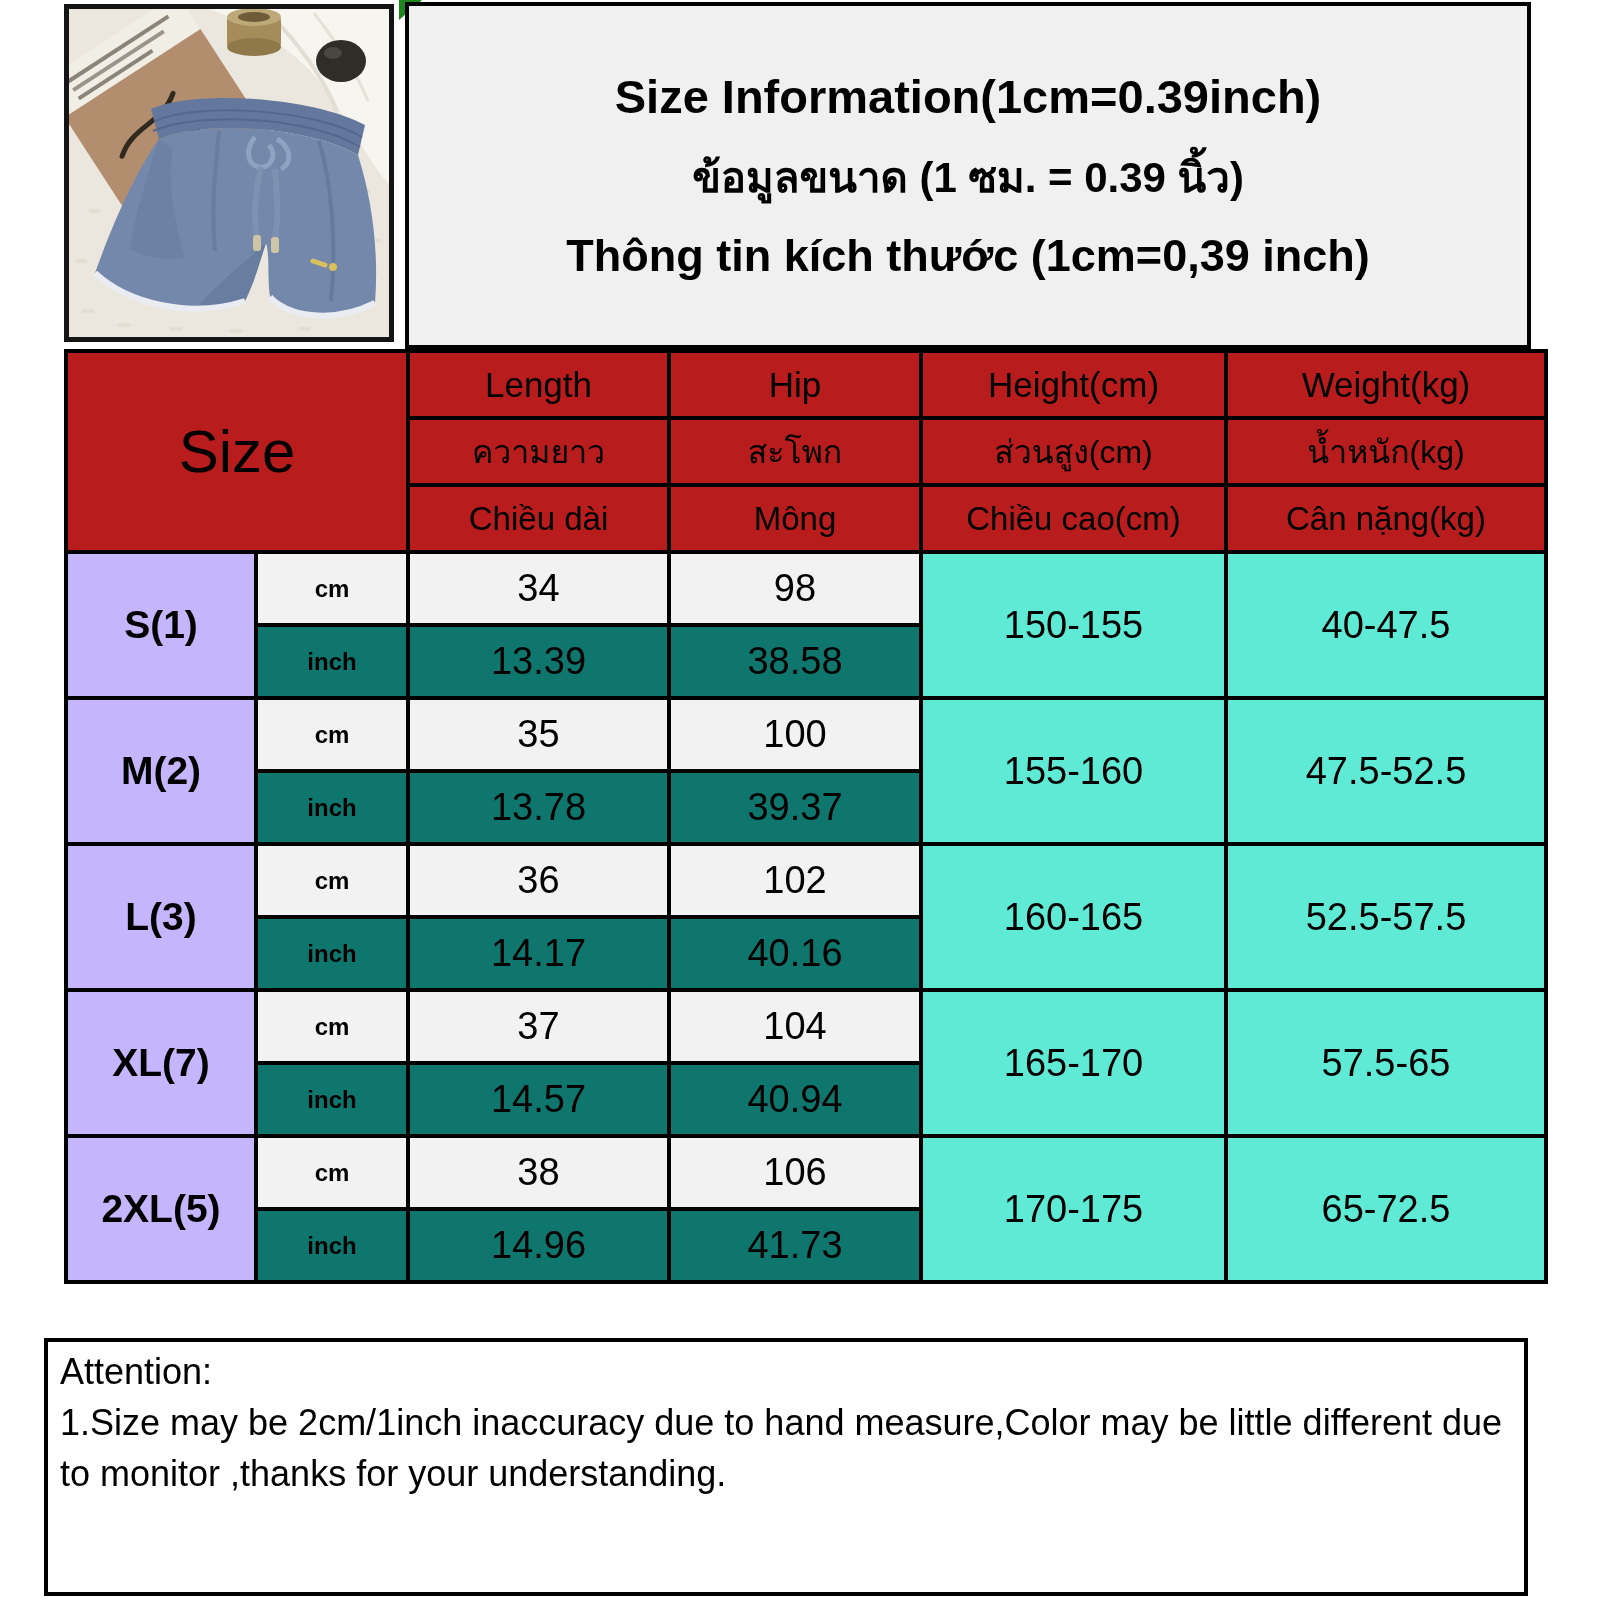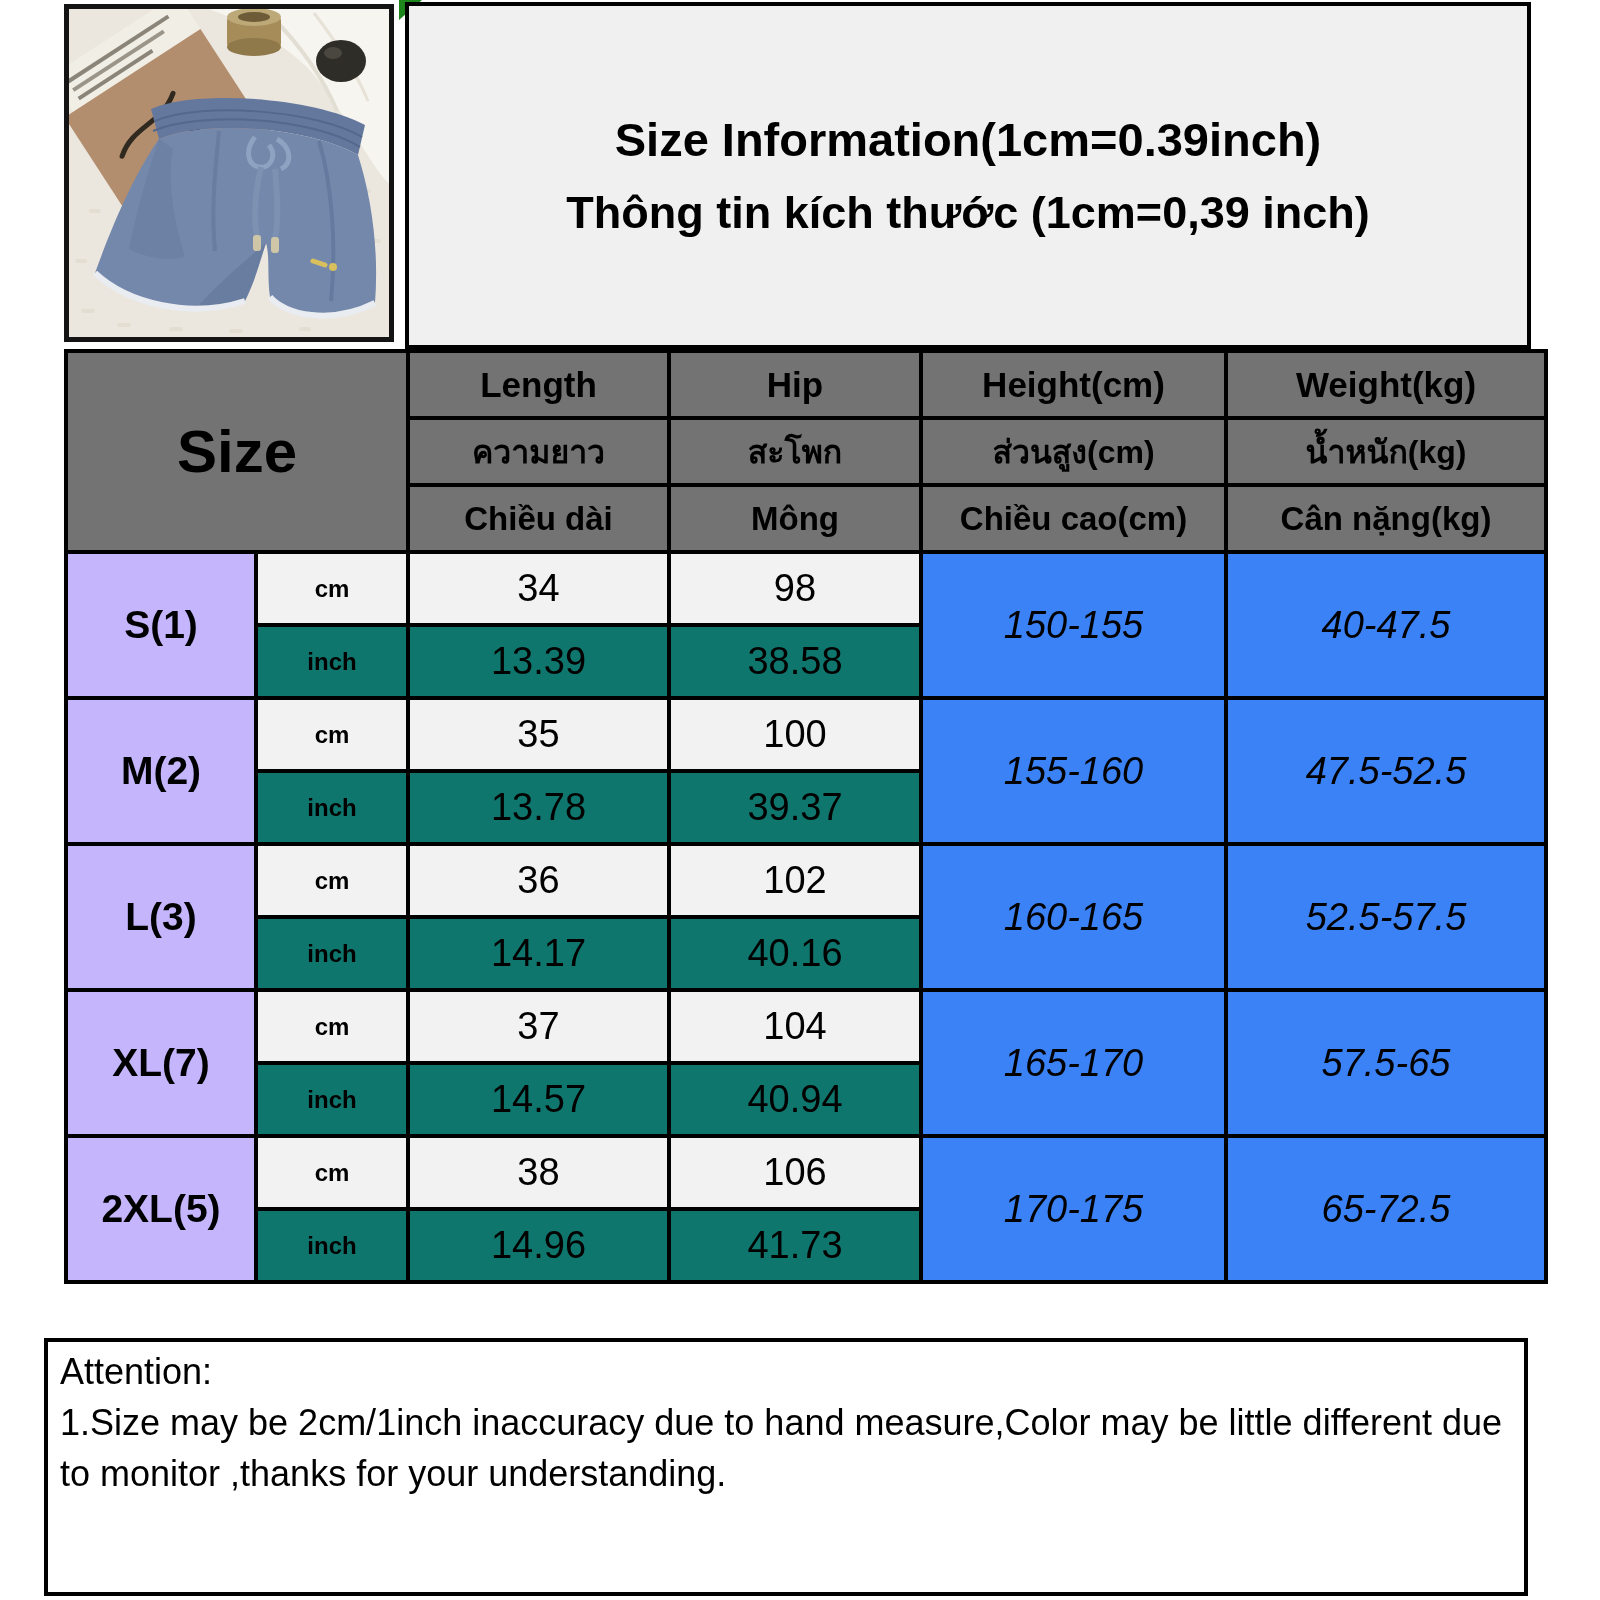--- a/index.html
+++ b/index.html
@@ -16,30 +16,30 @@
   
   .title-box{left:405px;top:2px;width:1126px;height:347px;border:4px solid #000;box-sizing:border-box;background:#f0f0f0;
              display:flex;flex-direction:column;align-items:center;justify-content:center;gap:20px;text-align:center;}
   .title-en{font-size:47px;font-weight:bold;}
   .title-th{font-size:42px;font-weight:bold;}
   .title-vi{font-size:45px;font-weight:bold;}
 
   
   table.size-table{left:64px;top:349px;width:1480px;position:absolute;border-collapse:collapse;table-layout:fixed;}
   .size-table td{border:4px solid #000;text-align:center;vertical-align:middle;padding:0;overflow:hidden;}
-  .size-table tr.hdr-row td{height:63px;background:#737373;font-weight:bold;}
+  .size-table tr.hdr-row td{height:63px;background:#b91c1c;font-weight:normal;}
   .hdr-en{font-size:35px;}
   .hdr-th{font-size:32px;}
   .hdr-vi{font-size:33px;}
   td.corner-size{background:#d8d8d8;font-size:60px;font-weight:bold;}
   tr.data-row td{height:69px;}
   td.size-label{background:#c4b5fd;font-weight:bold;font-size:39px;}
   td.unit-cell{font-weight:bold;font-size:24px;}
   td.val-cell{font-size:38px;}
-  td.range-cell{font-size:38px;background:#3b82f6;font-style:italic;}
+  td.range-cell{font-size:38px;background:#5eead4;}
   tr.cm-row td.unit-cell,tr.cm-row td.val-cell{background:#f2f2f2;}
   tr.inch-row td.unit-cell,tr.inch-row td.val-cell{background:#0f766e;}
 
   
   .attention-box{left:44px;top:1338px;width:1484px;height:258px;border:4px solid #000;box-sizing:border-box;background:#fff;
                  padding:4px 12px;font-size:36px;line-height:1.42;}
   .attention-box p{margin:0;}
 </style>
 </head>
 <body>
@@ -109,20 +109,21 @@
       <path d="M244,252 l12,4" stroke="#d9c05e" stroke-width="5" stroke-linecap="round"></path>
       <circle cx="264" cy="258" r="4" fill="#d9c05e"></circle>
     </g>
   </svg>
 </div>
 
 <div class="abs green-corner"></div>
 
 <div class="abs title-box">
   <div class="title-en">Size Information(1cm=0.39inch)</div>
+  <div class="title-th">ข้อมูลขนาด (1 ซม. = 0.39 นิ้ว)</div>
   <div class="title-vi">Thông tin kích thước (1cm=0,39 inch)</div>
 </div>
 
 <table class="size-table">
   <colgroup>
     <col style="width:190px">
       <col style="width:152px">
       <col style="width:261px">
     <col style="width:252px">
       <col style="width:305px">

